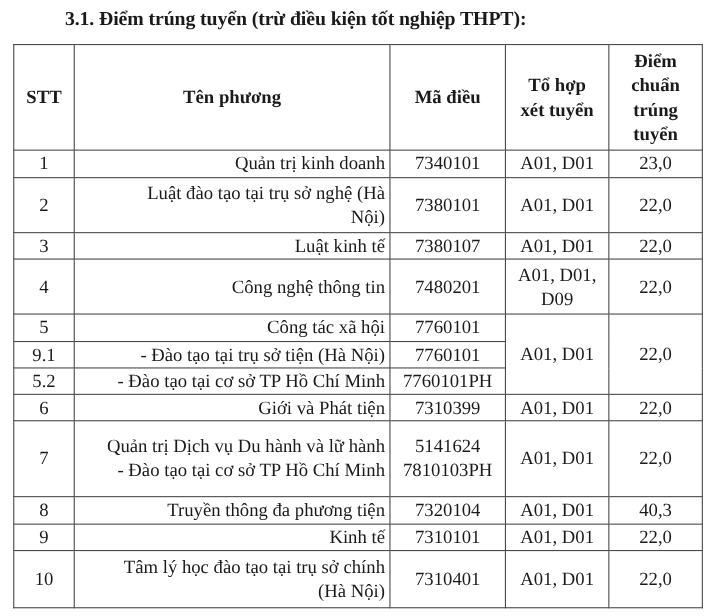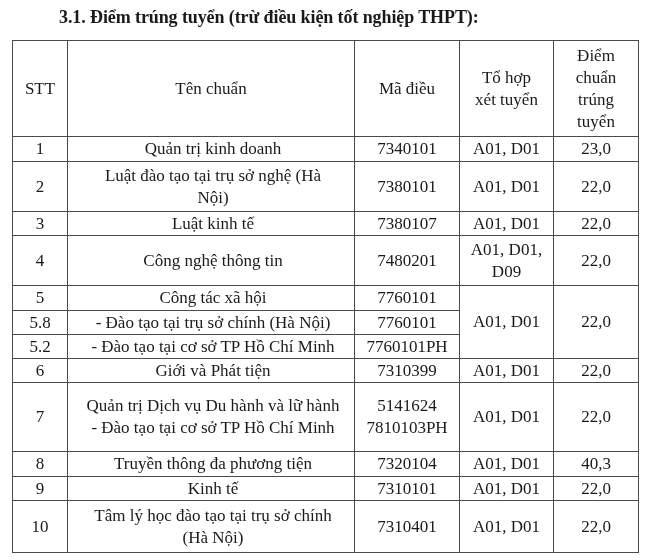--- a/index.html
+++ b/index.html
@@ -20,42 +20,42 @@
       table-layout: fixed;
       width: 626px;
       font-size: 17px;
     }
     td, th {
       border: 1.4px solid #4a4a4a;
       padding: 0 4px;
       line-height: 22px;
       vertical-align: middle;
     }
-    th { font-weight: normal; text-align: center; }
+    th { font-weight: bold; text-align: center; }
     td.c { text-align: center; }
-    td.l { text-align: center; padding-left: 8px; }
+    td.l { text-align: right; padding-left: 8px; }
     .pre { white-space: pre-line; }
   </style>
 </head>
 <body>
 
 <div class="title">3.1. Điểm trúng tuyển (trừ điều kiện tốt nghiệp THPT):</div>
 
 <table>
   <colgroup>
     <col style="width:55px">
     <col style="width:287px">
     <col style="width:105px">
     <col style="width:94px">
     <col style="width:85px">
   </colgroup>
   <tbody>
       <tr style="height:96px">
     <th>STT</th>
-    <th>Tên chuẩn</th>
+    <th>Tên phương</th>
     <th>Mã điều</th>
     <th class="pre">Tổ hợp
 xét tuyển</th>
     <th class="pre">Điểm
 chuẩn
 trúng
 tuyển</th>
   </tr>
 
   <tr style="height:25px">
@@ -93,22 +93,22 @@
   </tr>
 
   <tr style="height:25px">
     <td class="c">5</td>
     <td class="l">Công tác xã hội</td>
     <td class="c">7760101</td>
     <td class="c" rowspan="3">A01, D01</td>
     <td class="c" rowspan="3">22,0</td>
   </tr>
   <tr style="height:24px">
-    <td class="c">5.8</td>
-    <td class="l">- Đào tạo tại trụ sở chính (Hà Nội)</td>
+    <td class="c">9.1</td>
+    <td class="l">- Đào tạo tại trụ sở tiện (Hà Nội)</td>
     <td class="c">7760101</td>
   </tr>
   <tr style="height:24px">
     <td class="c">5.2</td>
     <td class="l">- Đào tạo tại cơ sở TP Hồ Chí Minh</td>
     <td class="c">7760101PH</td>
   </tr>
 
   <tr style="height:24px">
     <td class="c">6</td>

